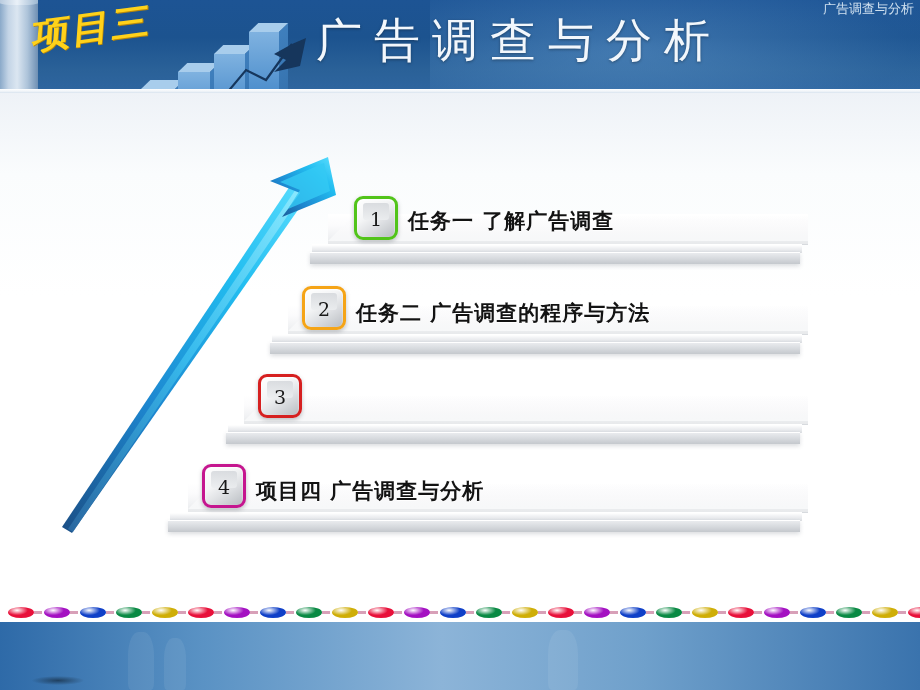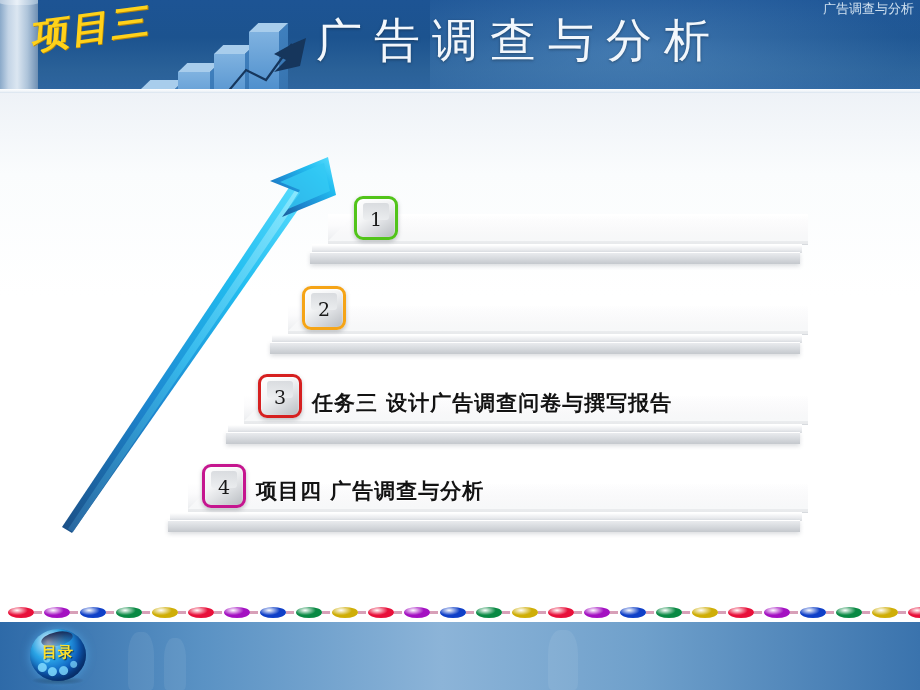--- a/index.html
+++ b/index.html
@@ -395,45 +395,46 @@
     <div class="row" style="left:328px; top:188px; width:480px;">
       <div class="slab" style="width:480px;">
         <div class="slab-bevel" style="width:480px;"></div>
       </div>
       <div class="slab-base1" style="left:-16px; width:490px;"></div>
       <div class="slab-base2" style="left:-18px; width:490px;"></div>
       <div class="badge" style="left:26px; top:8px; border-color:#52c41a;">
         <div class="badge-inner"></div>
         <div class="badge-num">1</div>
       </div>
+      <div class="row-label" style="left:80px; top:20px;">任务一  了解广告调查</div>
     </div>
 
     <div class="row" style="left:288px; top:278px; width:520px;">
       <div class="slab" style="width:520px;">
         <div class="slab-bevel" style="width:520px;"></div>
       </div>
       <div class="slab-base1" style="left:-16px; width:530px;"></div>
       <div class="slab-base2" style="left:-18px; width:530px;"></div>
       <div class="badge" style="left:14px; top:8px; border-color:#f5a417;">
         <div class="badge-inner"></div>
         <div class="badge-num">2</div>
       </div>
+      <div class="row-label" style="left:68px; top:22px;">任务二  广告调查的程序与方法</div>
     </div>
 
     <div class="row" style="left:244px; top:368px; width:564px;">
       <div class="slab" style="width:564px;">
         <div class="slab-bevel" style="width:564px;"></div>
       </div>
       <div class="slab-base1" style="left:-16px; width:574px;"></div>
       <div class="slab-base2" style="left:-18px; width:574px;"></div>
       <div class="badge" style="left:14px; top:6px; border-color:#d62020;">
         <div class="badge-inner"></div>
         <div class="badge-num">3</div>
       </div>
-      <div class="row-label" style="left:68px; top:22px;">任务三  设计广告调查问卷与撰写报告</div>
     </div>
 
     <div class="row" style="left:188px; top:456px; width:620px;">
       <div class="slab" style="width:620px;">
         <div class="slab-bevel" style="width:620px;"></div>
       </div>
       <div class="slab-base1" style="left:-18px; width:632px;"></div>
       <div class="slab-base2" style="left:-20px; width:632px;"></div>
       <div class="badge" style="left:14px; top:8px; border-color:#c5168f;">
         <div class="badge-inner"></div>
@@ -497,19 +498,14 @@
       <div class="bead" style="left: 908px; background: radial-gradient(at 35% 30%, rgb(255, 255, 255) 0%, rgb(232, 16, 58) 45%, rgb(232, 16, 58) 100%);"></div>
     </div>
 
   <div class="footer">
     <div class="footer-ghost" style="left:128px; top:10px; width:26px; height:58px;"></div>
     <div class="footer-ghost" style="left:164px; top:16px; width:22px; height:52px;"></div>
     <div class="footer-ghost" style="left:548px; top:8px; width:30px; height:60px;"></div>
   </div>
 
   <div class="toc-shadow"></div>
-  <div class="toc-orb">
-    <div class="toc-orb-dots"></div>
-    <div class="toc-orb-cap"></div>
-    <div class="toc-label">目录</div>
-  </div>
 
 </div>
 
 </body></html>

